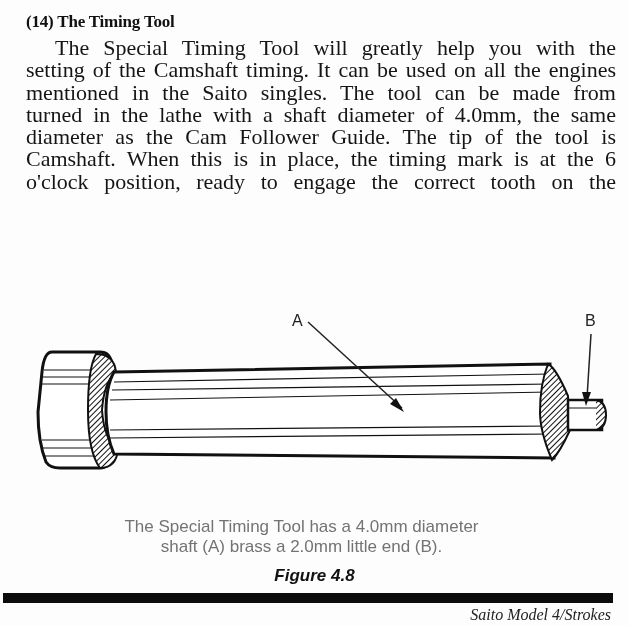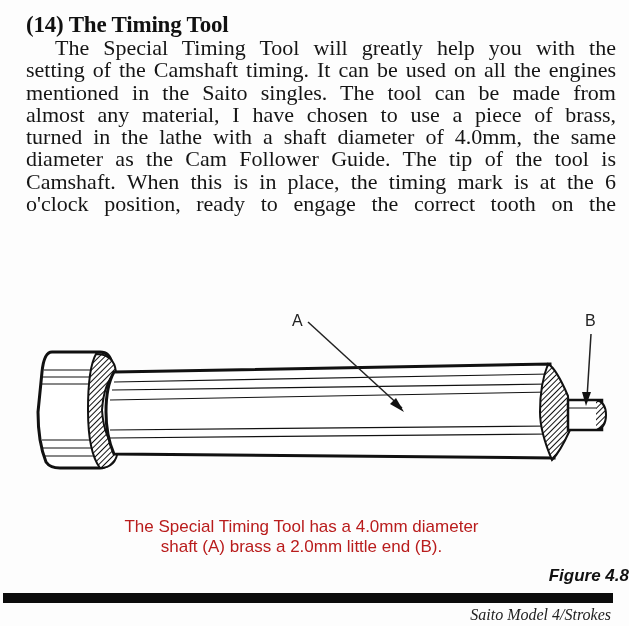--- a/index.html
+++ b/index.html
@@ -1,42 +1,41 @@
 <!DOCTYPE html>
 <html><head>
 <meta charset="utf-8">
 <style>
   html, body { margin: 0; padding: 0; background: #fff; }
   body { width: 629px; height: 626px; position: relative; overflow: hidden; color: #111; }
   .page { position: absolute; left: 0; top: 0; width: 629px; height: 626px; background: #fdfdfd; }
-  .heading { position: absolute; left: 26px; top: 12px; font-family: "Liberation Serif", serif; font-weight: bold; font-size: 23px; letter-spacing: -0.2px; }
+  .heading { position: absolute; left: 26px; top: 12px; font-family: "Liberation Serif", serif; font-weight: bold; font-size: 17px; letter-spacing: -0.2px; }
   .body-text { position: absolute; left: 26px; top: 37px; width: 590px; font-family: "Liberation Serif", serif; font-size: 22px; line-height: 22.3px; text-align: justify; color: #151515; }
   .body-text .line { display: block; white-space: nowrap; text-align: justify; text-align-last: justify; }
   .body-text .line.first { padding-left: 29px; }
   .body-text .line.last { text-align-last: left; }
   .body-text i { font-style: italic; }
   .figure { position: absolute; left: 30px; top: 312px; width: 590px; height: 190px; }
   .label { position: absolute; font-family: "Liberation Sans", sans-serif; font-size: 16px; color: #222; }
-  .caption { position: absolute; left: 0; width: 603px; top: 517px; text-align: center; font-family: "Liberation Sans", sans-serif; font-size: 17px; line-height: 20px; color: #b91c1c; }
-  .fig-title { position: absolute; left: 0; width: 629px; top: 566px; text-align: right; font-family: "Liberation Sans", sans-serif; font-style: italic; font-weight: bold; font-size: 17px; }
+  .caption { position: absolute; left: 0; width: 603px; top: 517px; text-align: center; font-family: "Liberation Sans", sans-serif; font-size: 17px; line-height: 20px; color: #737373; }
+  .fig-title { position: absolute; left: 0; width: 629px; top: 566px; text-align: center; font-family: "Liberation Sans", sans-serif; font-style: italic; font-weight: bold; font-size: 17px; }
   .rule { position: absolute; left: 3px; top: 593px; width: 610px; height: 10px; background: #0c0c0c; }
   .footer { position: absolute; right: 18px; top: 606px; font-family: "Liberation Serif", serif; font-style: italic; font-size: 16px; color: #222; }
 </style>
 </head>
 <body>
 
 <div class="page">
 
   <div class="heading">(14) The Timing Tool</div>
 
   <div class="body-text">
     <span class="line first">The Special Timing Tool will greatly help you with the</span>
     <span class="line">setting of the Camshaft timing. It can be used on all the engines</span>
     <span class="line">mentioned in the Saito singles. The tool can be made from</span>
-    <span class="line">almost any material, I have chosen to use a piece of brass,</span>
     <span class="line">turned in the lathe with a shaft diameter of 4.0mm, the same</span>
     <span class="line">diameter as the Cam Follower Guide. The tip of the tool is</span>
     <span class="line">Camshaft. When this is in place, the timing mark is at the 6</span>
     <span class="line">o'clock position, ready to engage the correct tooth on the</span>
   </div>
 
   <div class="figure">
     <span class="label" style="left:262px; top:0px;">A</span>
     <span class="label" style="left:555px; top:0px;">B</span>
     <svg width="590" height="190" viewBox="0 0 590 190">

